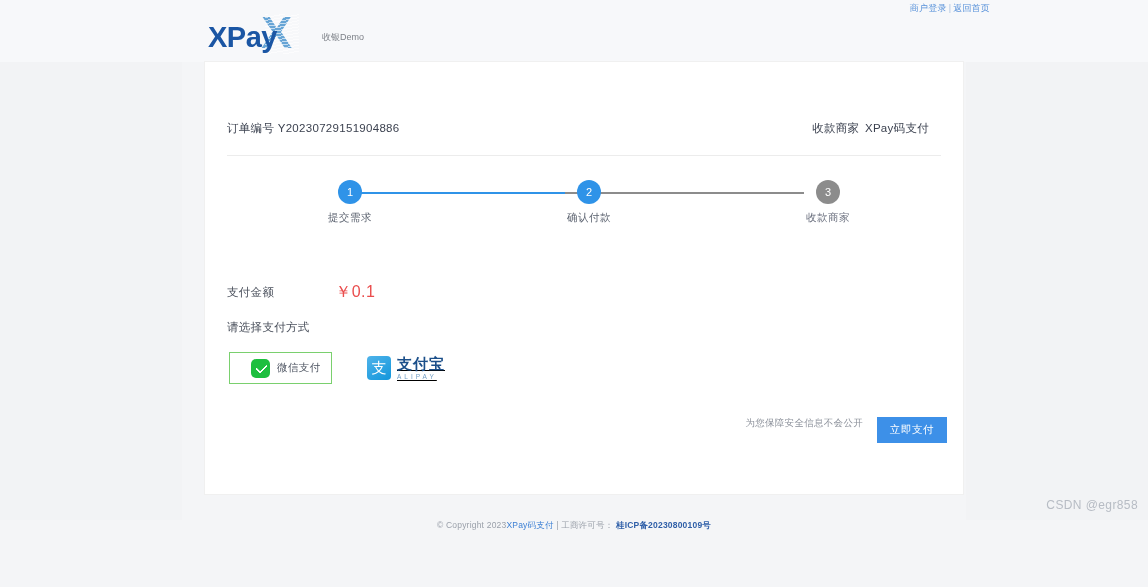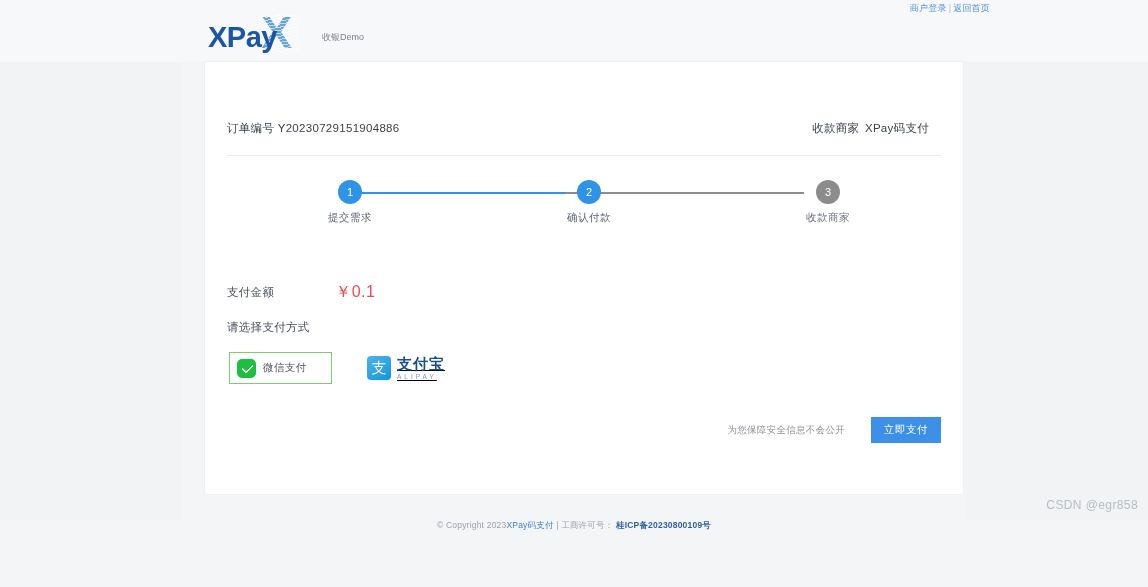--- a/index.html
+++ b/index.html
@@ -256,21 +256,21 @@
     display: flex;
     align-items: center;
   }
   .method-box {
     width: 103px;
     height: 32px;
     border: 1px solid #7ad06e;
     background: #fff;
     display: flex;
     align-items: center;
-    padding-left: 7px;
+    padding-left: 21px;
     box-sizing: border-box;
   }
   .wx-icon {
     width: 19px;
     height: 19px;
     border-radius: 5px;
     background: #1dbf3f;
     position: relative;
     flex: none;
   }
@@ -332,25 +332,24 @@
   .ali-en {
     margin-top: 2px;
     font-size: 6.5px;
     color: #6f9cc4;
     letter-spacing: 3px;
   }
 
   
   .action-row {
     position: absolute;
-    right: 22px;
+    right: 16px;
     top: 355px;
     display: flex;
-    align-items: center;
-    gap: 12px;
+    align-items: flex-start;
   }
   .safety-note {
     font-size: 9.5px;
     color: #8a8f99;
     letter-spacing: .3px;
     margin-right: 14px;
     white-space: nowrap;
   }
   .pay-button {
     width: 70px;

